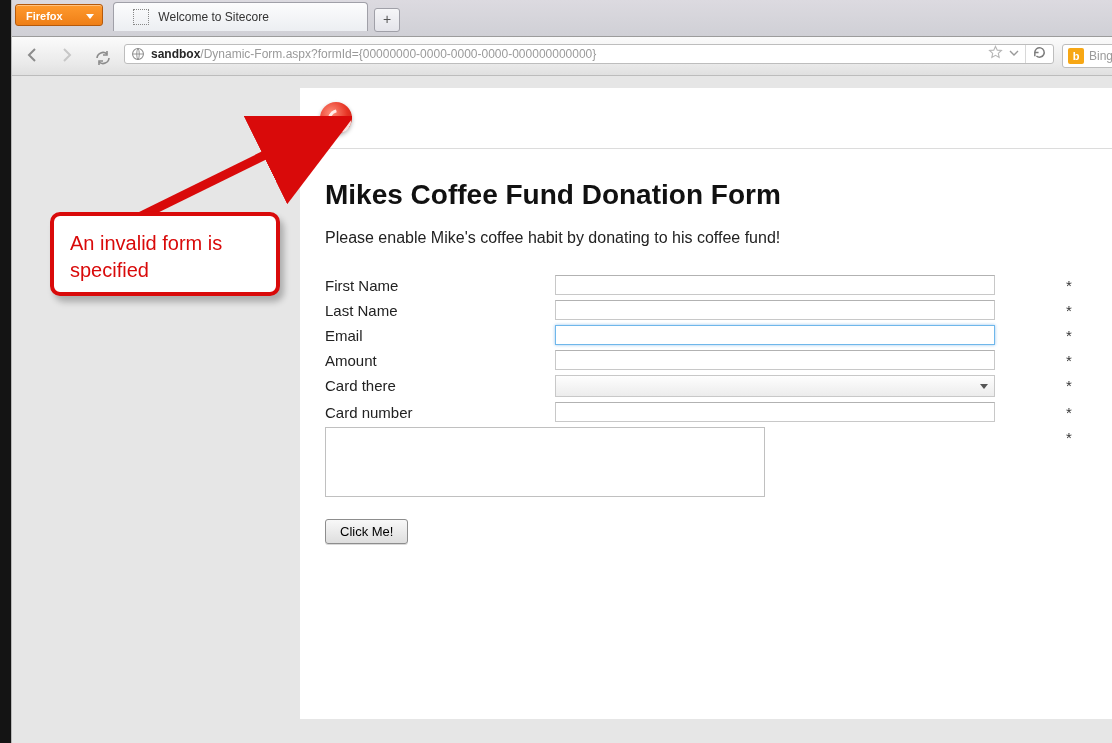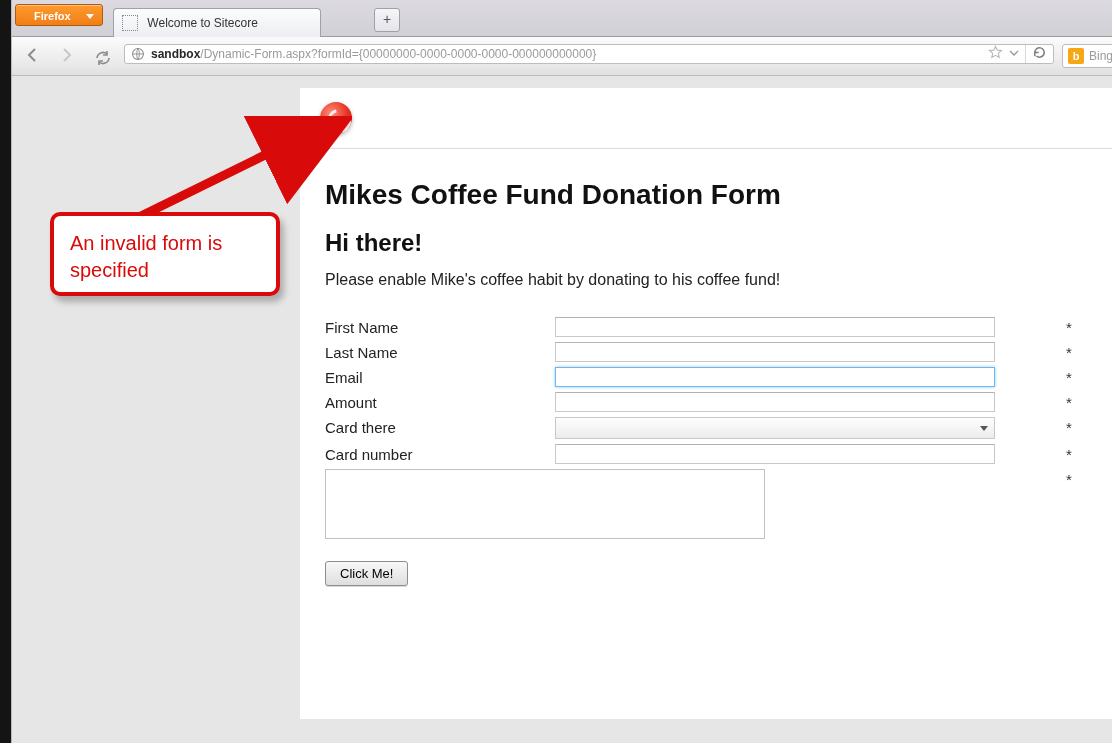--- a/index.html
+++ b/index.html
@@ -31,45 +31,45 @@
     position: absolute;
     left: 3px; top: 4px;
     width: 88px; height: 22px;
     background: linear-gradient(#ff9a2e,#ef7f17);
     border: 1px solid #b55a0c;
     border-radius: 3px;
     color: #fff;
     font-size: 11px;
     font-weight: bold;
     line-height: 22px;
-    padding-left: 18px;
+    padding-left: 10px;
     box-sizing: border-box;
     cursor: pointer;
     box-shadow: inset 0 1px 0 rgba(255,255,255,.4);
   }
   .firefox-menu .caret {
     position: absolute; right: 8px; top: 9px;
     width: 0; height: 0;
     border-left: 4px solid transparent;
     border-right: 4px solid transparent;
     border-top: 5px solid #fff;
   }
   .tab {
     position: absolute;
-    left: 101px; top: 8px;
-    width: 208px; height: 29px;
+    left: 101px; top: 2px;
+    width: 255px; height: 29px;
     background: linear-gradient(#fcfcfd,#eceef2);
     border: 1px solid #a0a0a8;
     border-bottom: none;
     border-top-left-radius: 4px;
     border-top-right-radius: 4px;
     font-size: 12px;
     color: #333;
     line-height: 29px;
-    padding-left: 8px;
+    padding-left: 19px;
     box-sizing: border-box;
     cursor: pointer;
   }
   .tab .favicon {
     display: inline-block;
     width: 14px; height: 14px;
     border: 1px dotted #888;
     vertical-align: middle;
     margin-right: 6px;
     margin-top: -2px;
@@ -400,21 +400,20 @@
 
   <div class="viewport">
 
     <div class="page">
       <div class="page-header-band">
         <div class="logo"></div>
       </div>
 
       <div class="page-body">
         <h1>Mikes Coffee Fund Donation Form</h1>
-        <h2>Hi there!</h2>
         <p class="intro">Please enable Mike's coffee habit by donating to his coffee fund!</p>
 
         <div class="form-row">
           <div class="lbl">First Name</div>
           <div class="ctl"><input class="txt-input" type="text" style=""></div>
           <div class="req">*</div>
         </div>
         <div class="form-row">
           <div class="lbl">Last Name</div>
           <div class="ctl"><input class="txt-input" type="text" style=""></div>

